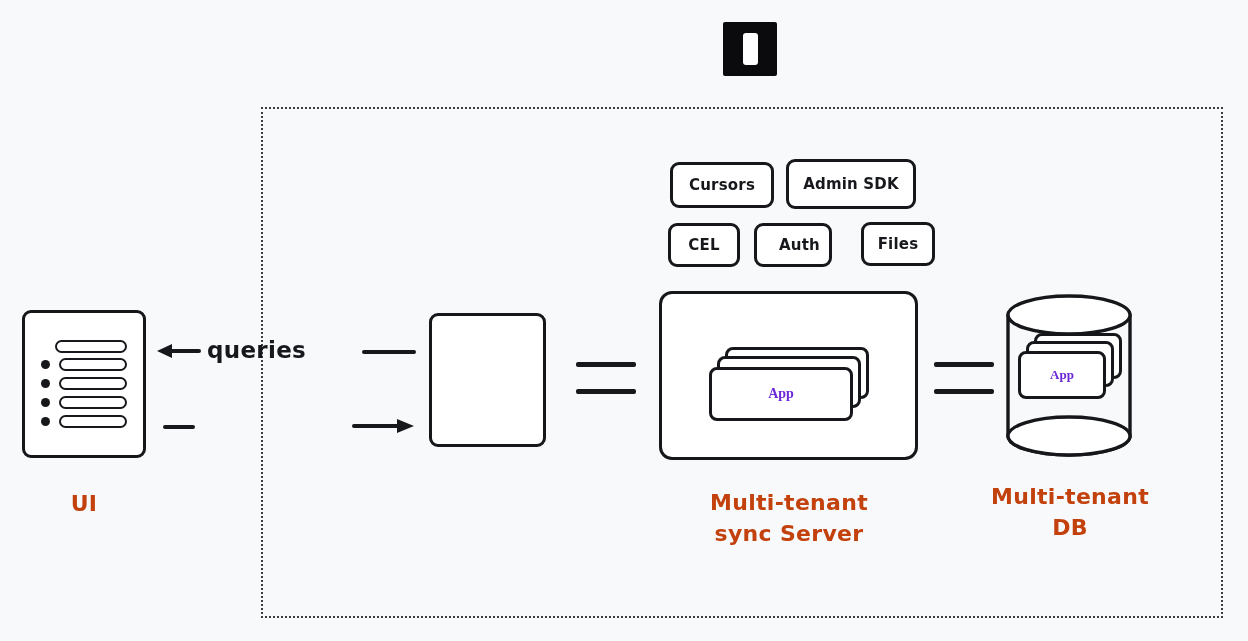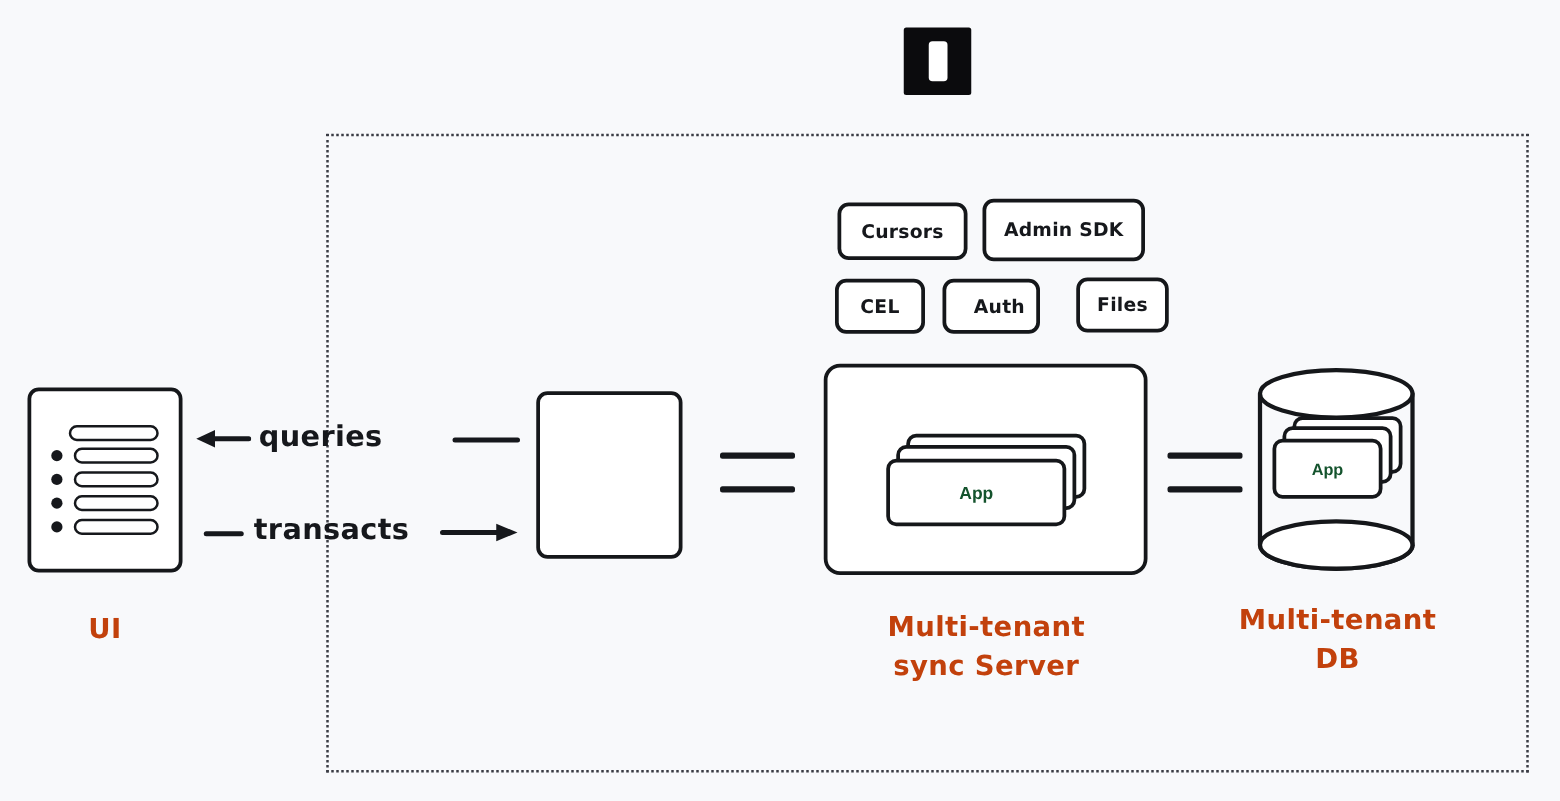--- a/index.html
+++ b/index.html
@@ -138,24 +138,24 @@
     border: 3px solid #15171a;
     border-radius: 8px;
     box-sizing: border-box;
   }
   .card-label {
     position: absolute;
     inset: 0;
     display: flex;
     align-items: center;
     justify-content: center;
-    font-family: Liberation Sans, sans-serif;
+    font-family: Liberation Serif, serif;
     font-weight: 700;
     font-size: 14px;
-    color: #14532d;
+    color: #6d28d9;
   }
   
   #server-stack { left: 709px; top: 347px; width: 160px; height: 74px; }
   #server-stack .c3 { left: 16px; top: 0px;  width: 144px; height: 52px; }
   #server-stack .c2 { left:  8px; top: 9px;  width: 144px; height: 52px; }
   #server-stack .c1 { left:  0px; top: 20px; width: 144px; height: 54px; }
 
   
   #db-wrap {
     position: absolute;
@@ -269,21 +269,20 @@
   <div class="caption" id="cap-ui">UI</div>
 
   <svg class="arrow-svg" id="arrow-queries" viewBox="0 0 46 24">
     <path d="M44 12 L14 12" stroke="#16181c" stroke-width="4" stroke-linecap="round" fill="none"></path>
     <path d="M2 12 L17 5 L17 19 Z" fill="#16181c"></path>
   </svg>
   <div class="edge-label" id="label-queries">queries</div>
   <div class="seg" id="seg-q-right"></div>
 
   <div class="seg" id="seg-t-left"></div>
-  <div class="edge-label" id="label-transacts">transacts</div>
   <svg class="arrow-svg" id="arrow-transacts" viewBox="0 0 64 24">
     <path d="M2 12 L48 12" stroke="#16181c" stroke-width="4" stroke-linecap="round" fill="none"></path>
     <path d="M62 12 L45 5 L45 19 Z" fill="#16181c"></path>
   </svg>
 
   <div class="sk" id="client-box"></div>
 
   <div class="dbl" id="conn-client-server">
     <div class="bar top"></div>
     <div class="bar bot"></div>

